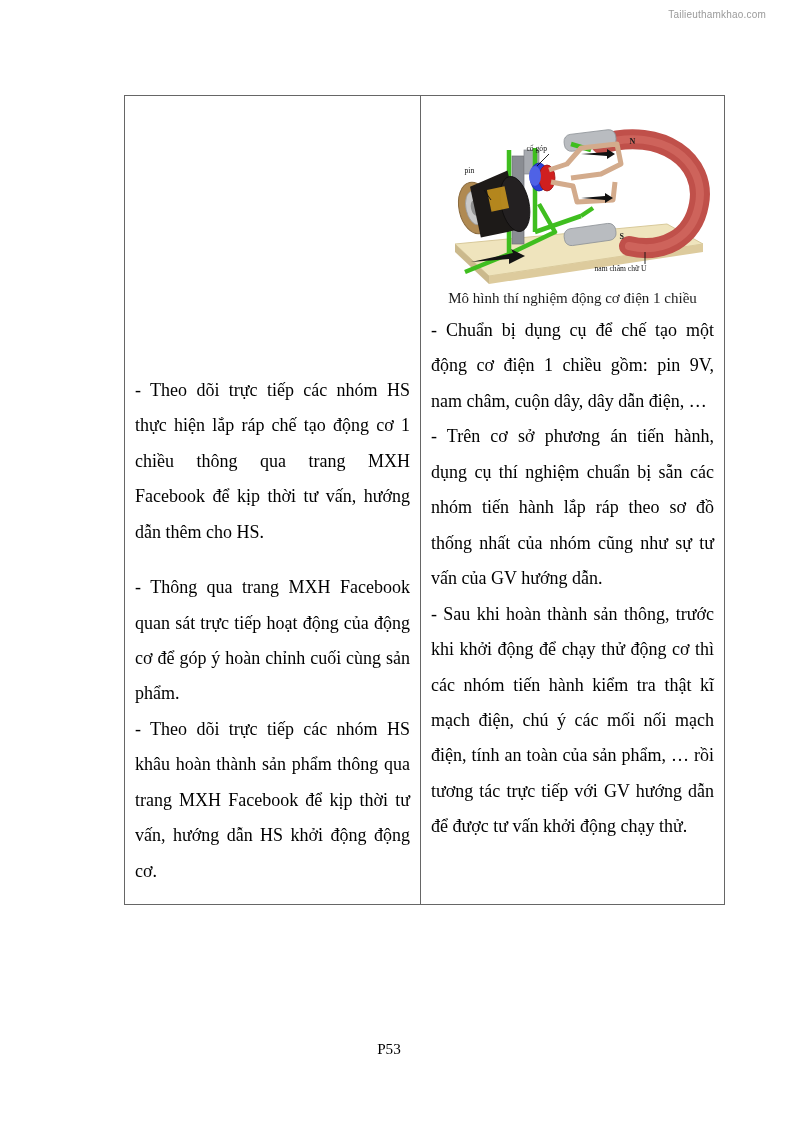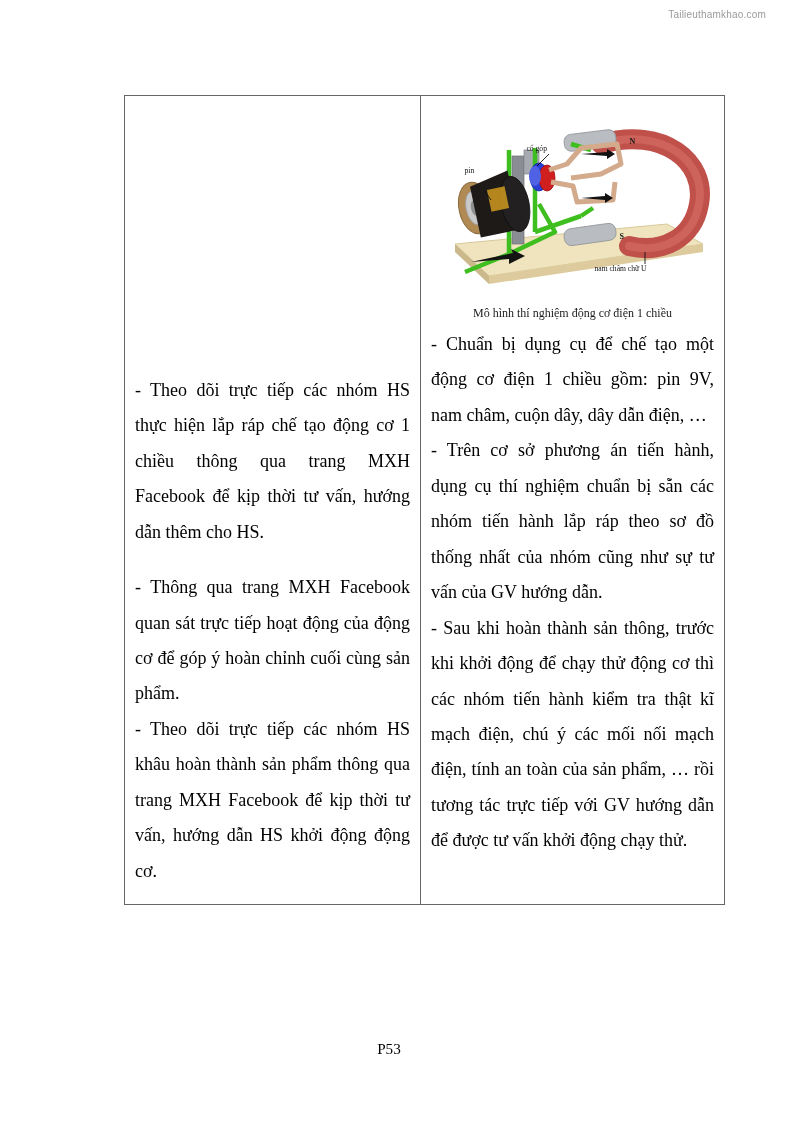--- a/index.html
+++ b/index.html
@@ -77,22 +77,22 @@
     display: flex;
     flex-direction: column;
     align-items: center;
   }
   .fig-img {
     position: relative;
     width: 284px;
     height: 185px;
   }
   .fig-caption {
-    font-size: 12px;
-    margin-top: 17px;
+    font-size: 15px;
+    margin-top: 1px;
     text-align: center;
     color: #1c1c1c;
     white-space: nowrap;
   }
   .fig-label {
     position: absolute;
     font-size: 7.6px;
     color: #111111;
     white-space: nowrap;
     font-family: Liberation Serif, serif;

